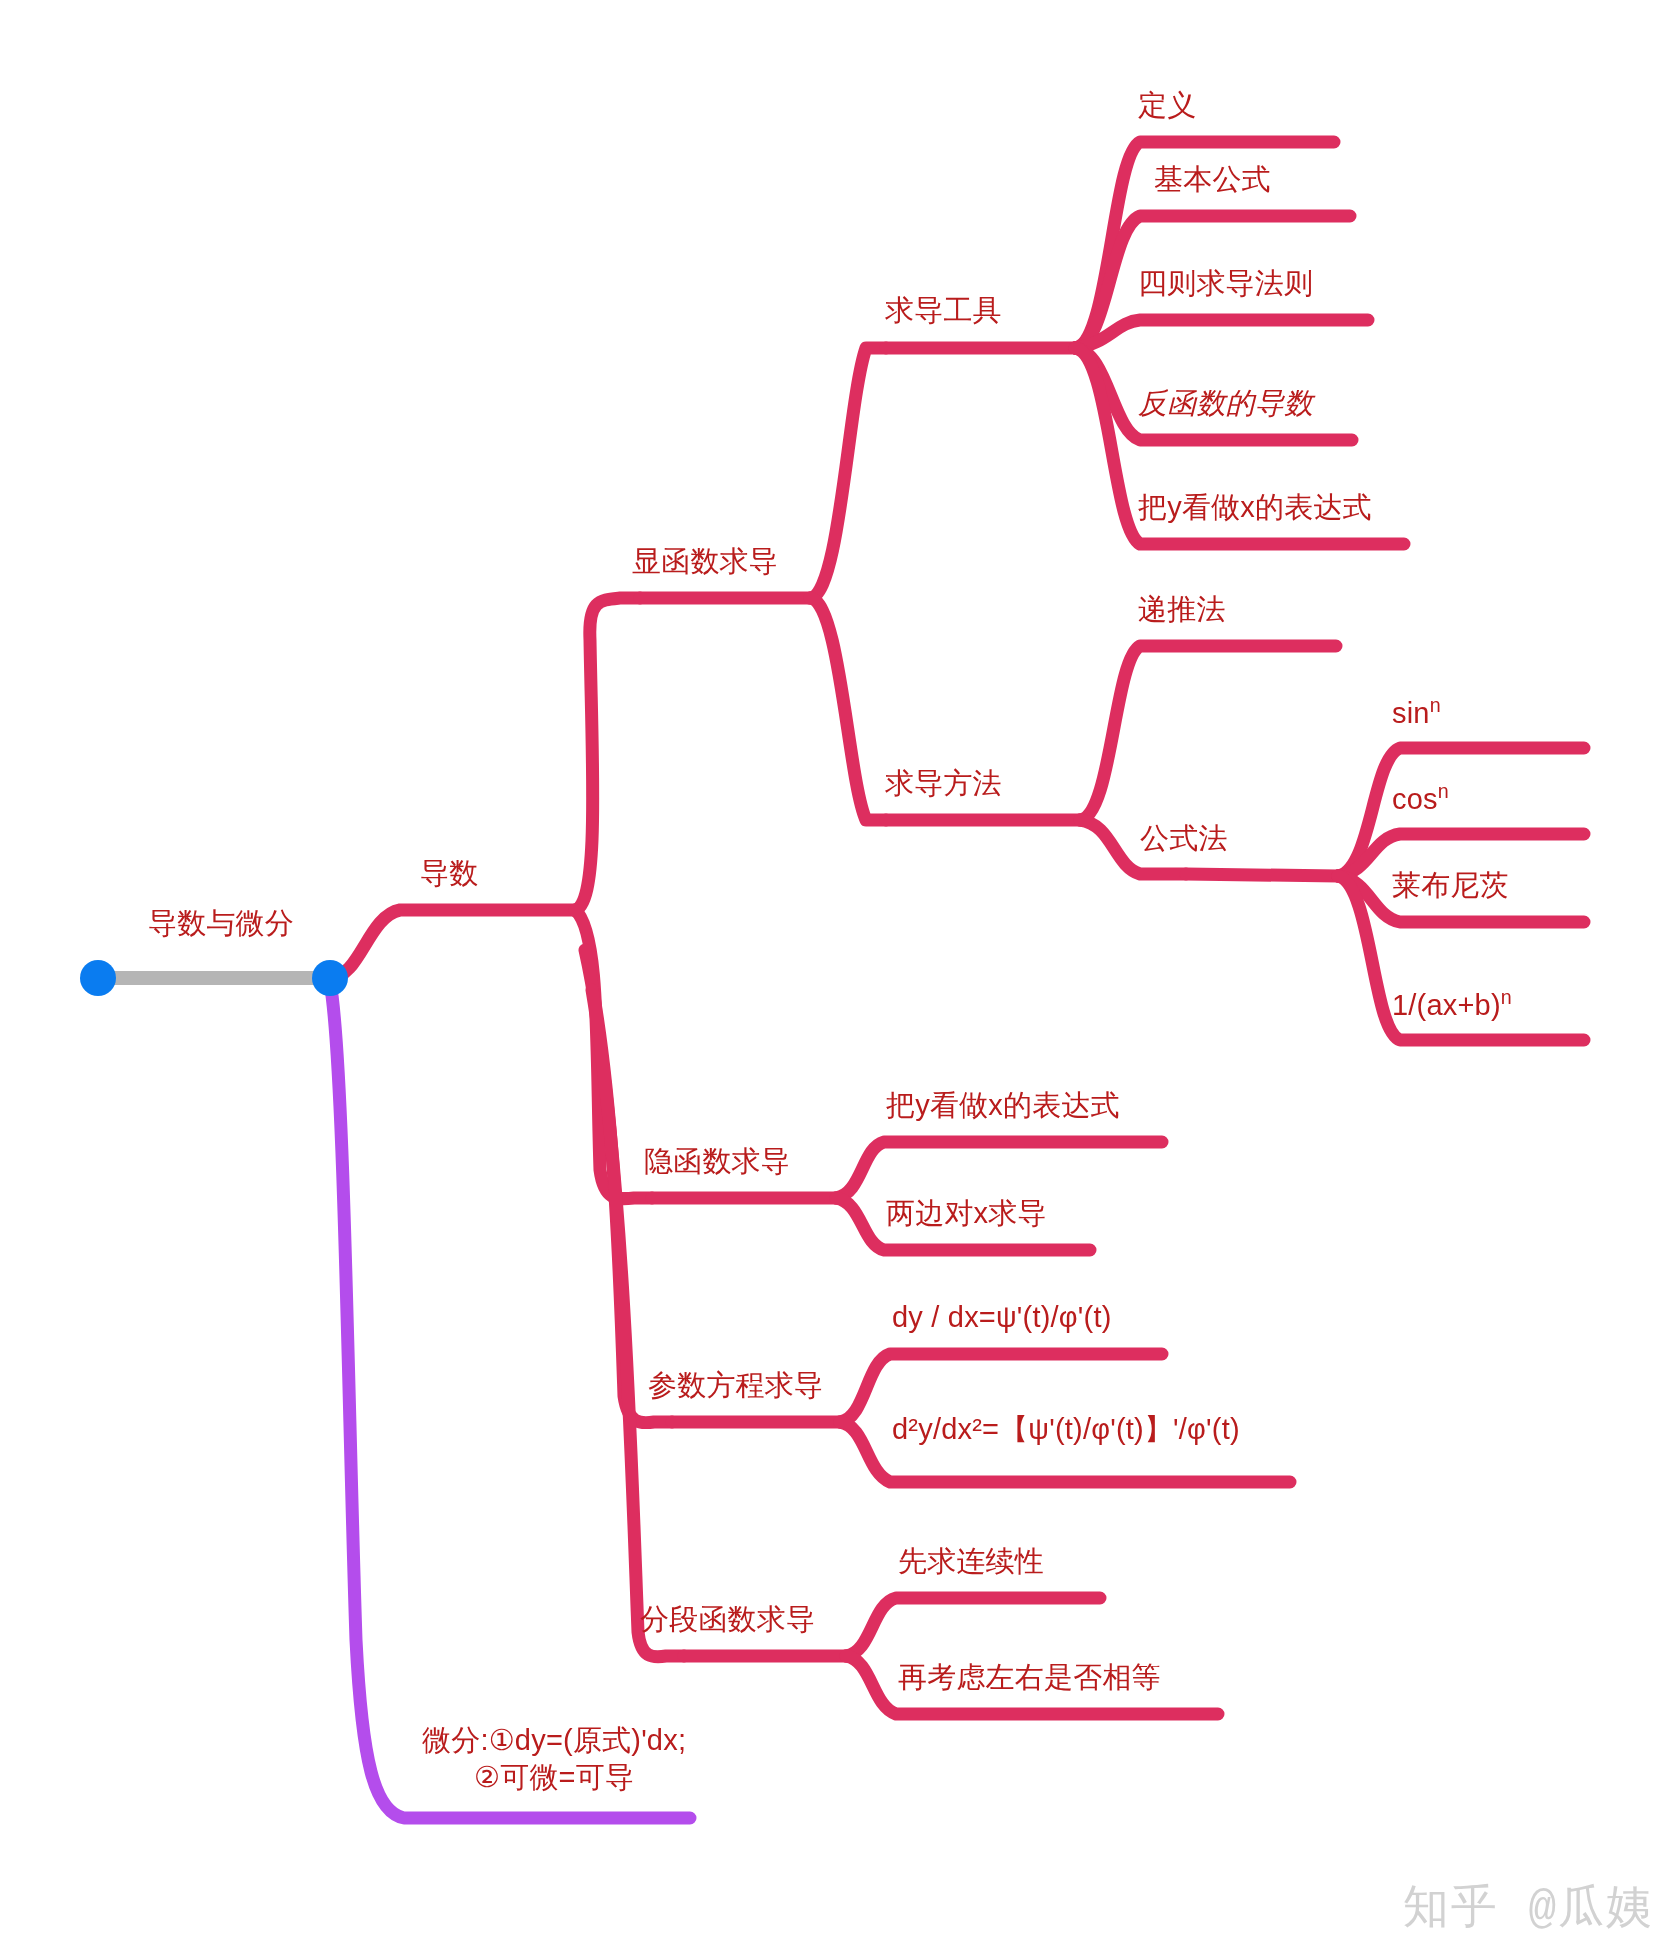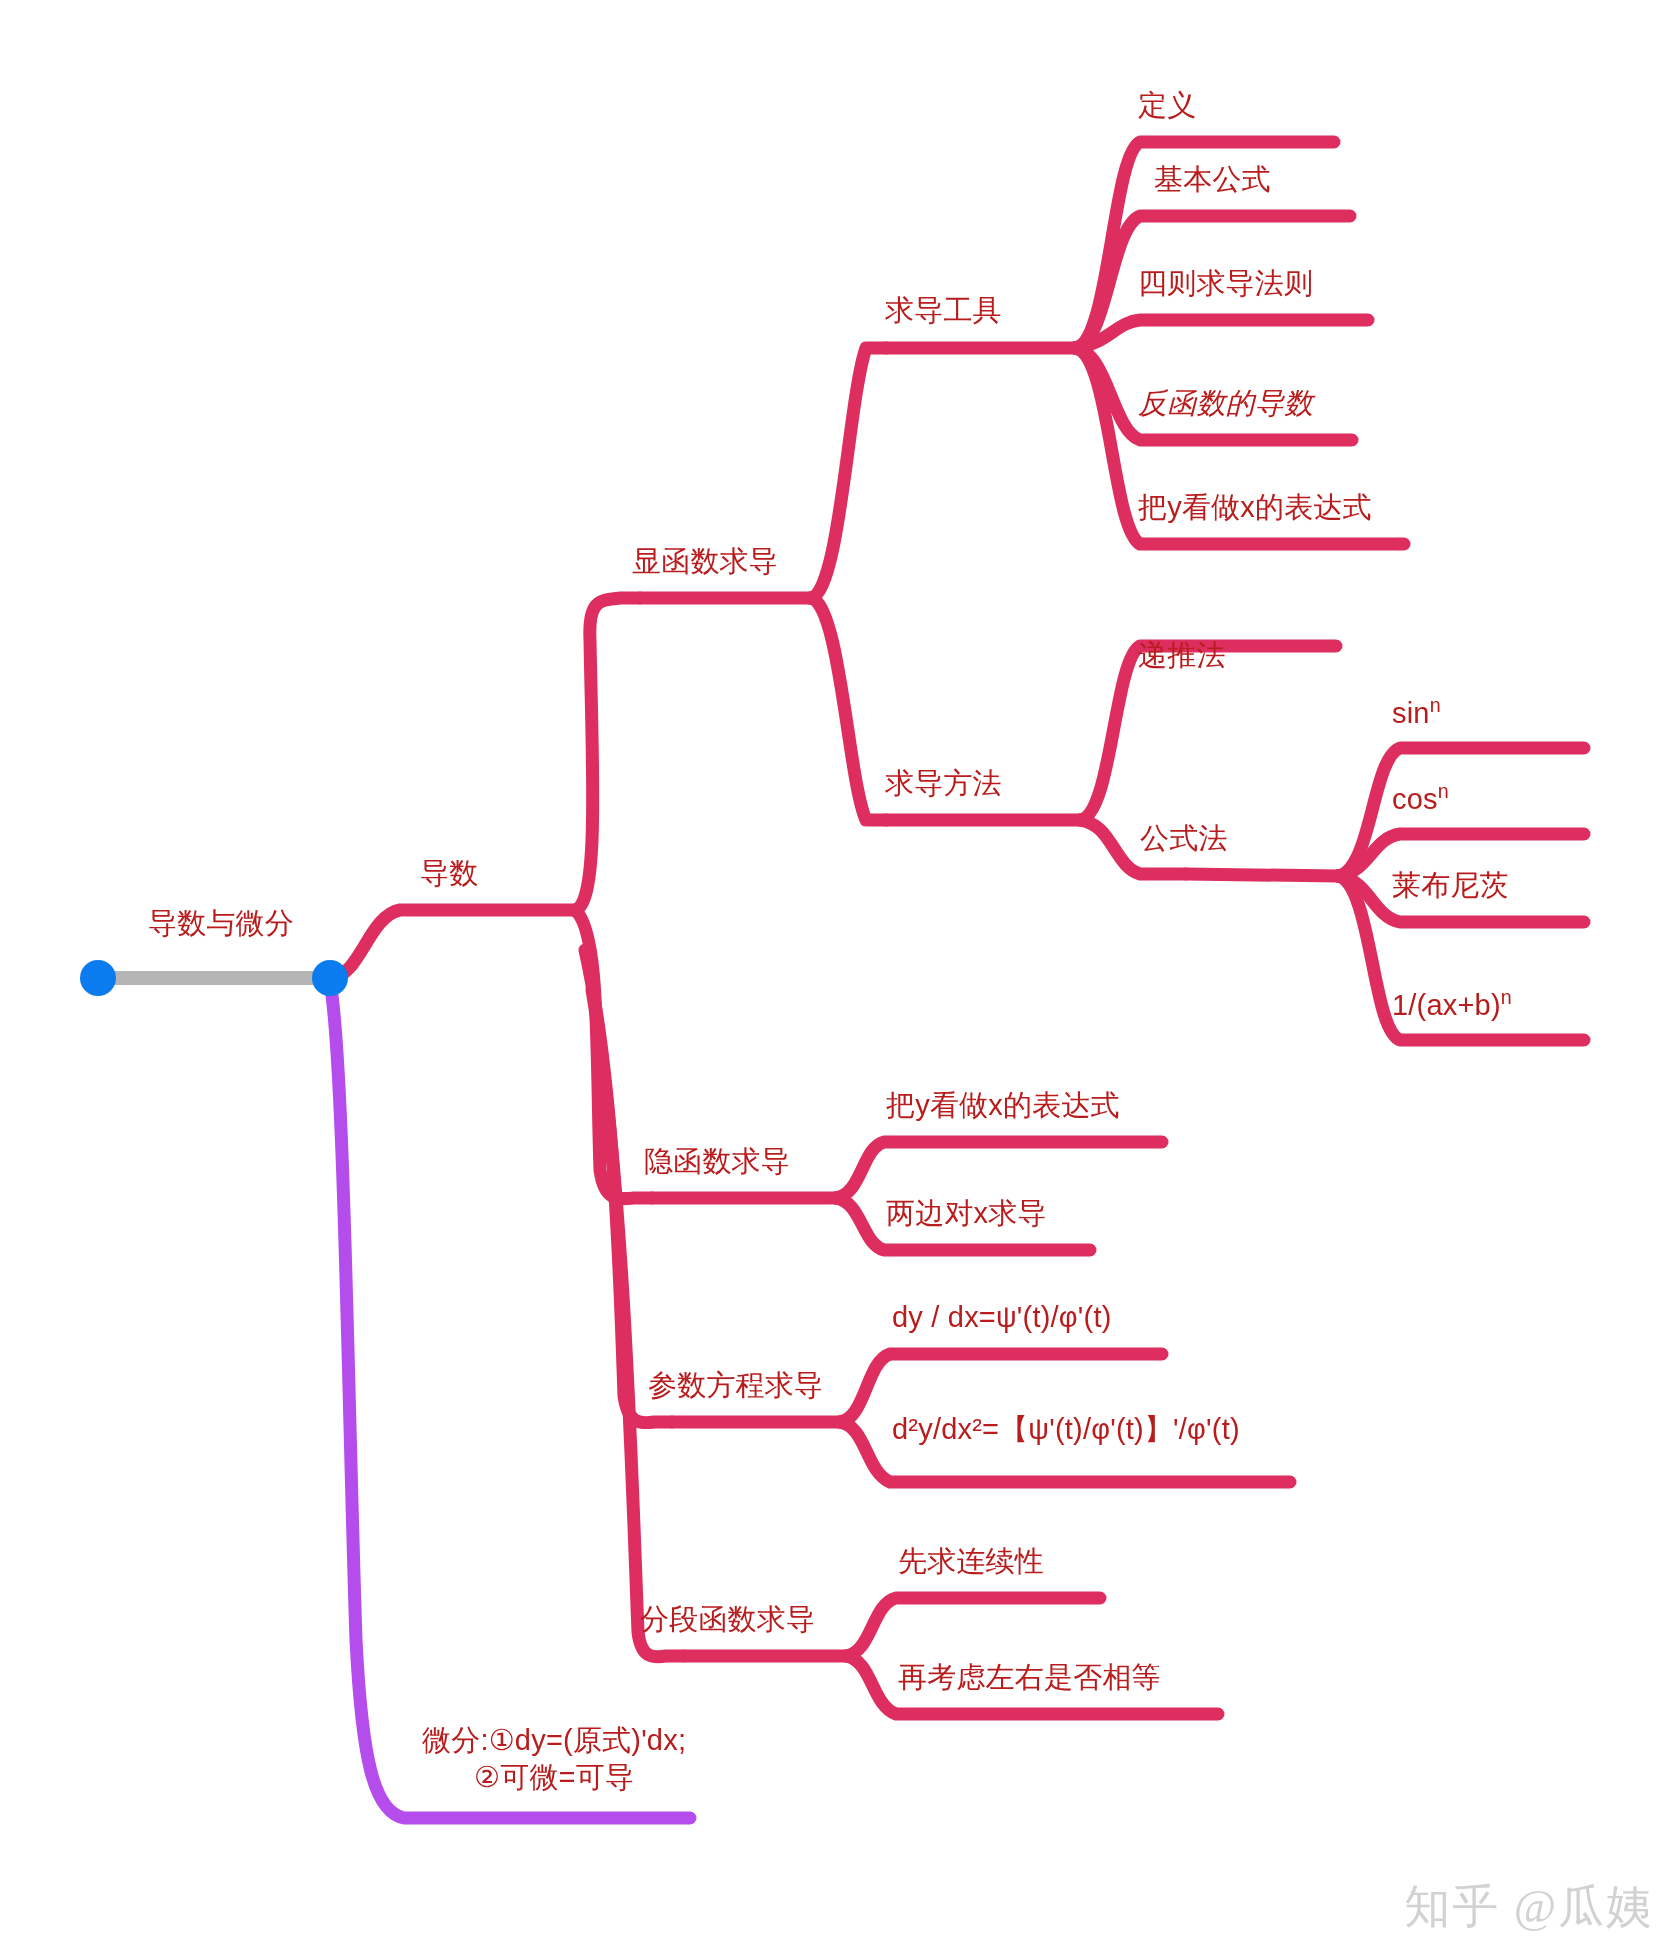--- a/index.html
+++ b/index.html
@@ -42,21 +42,21 @@
   .lvl-2      { font-size: 29px; }
   .lvl-3      { font-size: 29px; }
   .lvl-4      { font-size: 29px; }
   .multiline  { white-space: pre; text-align: center; }
   .watermark {
     position: absolute;
     right: 26px;
     bottom: 22px;
     font-size: 46px;
     color: #d2d2d2;
-    font-family: Liberation Serif, serif;
+    font-family: Liberation Mono, monospace;
     letter-spacing: 2px;
     user-select: none;
   }
   .sup { font-size: 0.68em; vertical-align: super; }
 </style>
 </head>
 <body>
 
 <div id="mindmap-root">
 
@@ -144,21 +144,21 @@
   <div class="node-label lvl-3" style="left:885px; top:292px;">求导工具</div>
 
   <div class="node-label lvl-4" style="left:1138px; top:87px;">定义</div>
   <div class="node-label lvl-4" style="left:1138px; top:161px;margin-left:16px;">基本公式</div>
   <div class="node-label lvl-4" style="left:1138px; top:265px;">四则求导法则</div>
   <div class="node-label lvl-4" style="left:1138px; top:385px;font-style:italic;">反函数的导数</div>
   <div class="node-label lvl-4" style="left:1138px; top:489px;">把y看做x的表达式</div>
 
   <div class="node-label lvl-3" style="left:885px; top:765px;">求导方法</div>
 
-  <div class="node-label lvl-4" style="left:1138px; top:591px;margin-top:46px;">递推法</div>
+  <div class="node-label lvl-4" style="left:1138px; top:591px;">递推法</div>
 
   <div class="node-label lvl-4" style="left:1140px; top:820px;">公式法</div>
 
   <div class="node-label lvl-4" style="left:1392px; top:693px;"><span>sin</span><span class="sup">n</span></div>
 
   <div class="node-label lvl-4" style="left:1392px; top:779px;"><span>cos</span><span class="sup">n</span></div>
 
   <div class="node-label lvl-4" style="left:1392px; top:867px;">莱布尼茨</div>
 
   <div class="node-label lvl-4" style="left:1392px; top:985px;"><span>1/(ax+b)</span><span class="sup">n</span></div>

